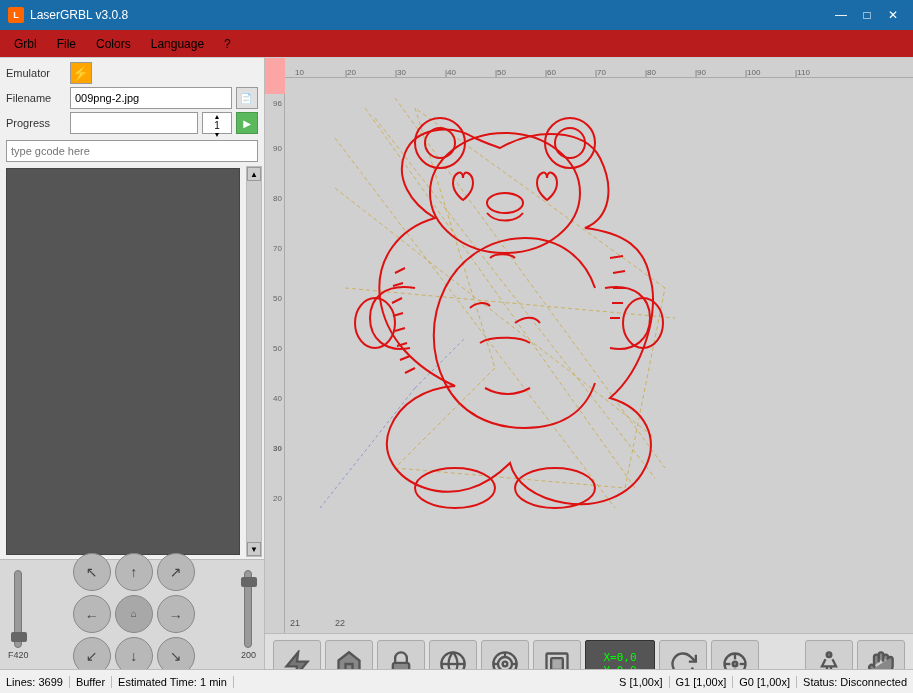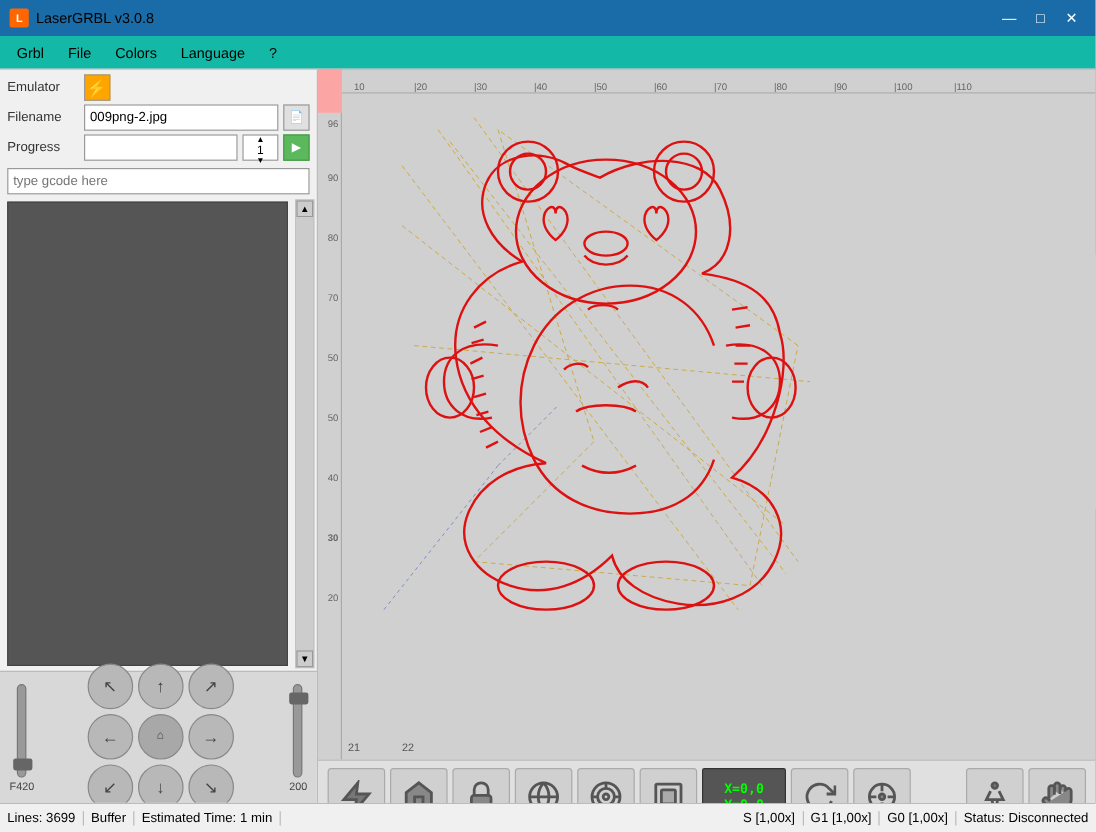--- a/index.html
+++ b/index.html
@@ -6,27 +6,27 @@
     body { width: 913px; height: 693px; background: #c0c0c0; font-family: 'Segoe UI', Arial, sans-serif; font-size: 12px; overflow: hidden; user-select: none; }
 
     
     #titlebar {
       width: 100%; height: 30px; background: #1a6ca8;
       display: flex; align-items: center; justify-content: space-between;
       padding: 0 8px; color: white;
     }
     #titlebar-left { display: flex; align-items: center; gap: 6px; }
     #titlebar-icon { width: 16px; height: 16px; background: #ff6600; border-radius: 2px; display: flex; align-items: center; justify-content: center; font-size: 9px; color: white; font-weight: bold; }
-    #titlebar-title { font-size: 12px; color: #000000; }
+    #titlebar-title { font-size: 12px; color: #ffffff; }
     #titlebar-controls { display: flex; gap: 2px; }
     .title-btn { width: 24px; height: 20px; background: transparent; border: none; color: white; cursor: pointer; font-size: 12px; display: flex; align-items: center; justify-content: center; }
 
     
     #menubar {
-      width: 100%; height: 28px; background: #14b8a6;
+      width: 100%; height: 28px; background: #b91c1c;
       display: flex; align-items: center; padding: 0 4px;
       border-bottom: 1px solid #ccc;
     }
     .menu-item { padding: 4px 10px; cursor: pointer; font-size: 12px; border-radius: 2px; }
 
     
     #main { display: flex; width: 100%; height: calc(693px - 30px - 28px); }
 
     
     #left-panel {
@@ -101,21 +101,21 @@
 
     
     #bear-svg {
       position: absolute; top: 30px; left: 60px;
     }
 
     
     #bottom-toolbar {
       position: absolute; bottom: 0; left: 0; right: 0; height: 60px;
       background: #e0e0e0; border-top: 1px solid #bbb;
-      display: flex; align-items: center; padding: 4px 8px; gap: 4px; font-weight: bold;
+      display: flex; align-items: center; padding: 4px 8px; gap: 4px;
     }
     .tool-btn {
       width: 48px; height: 48px; background: #d0d0d0; border: 1px solid #aaa;
       border-radius: 3px; display: flex; align-items: center; justify-content: center;
       cursor: pointer; flex-shrink: 0; font-size: 20px;
     }
     .tool-btn svg { width: 28px; height: 28px; }
     #xy-display {
       width: 70px; height: 48px; background: #555; border: 1px solid #333;
       display: flex; flex-direction: column; align-items: center; justify-content: center;

